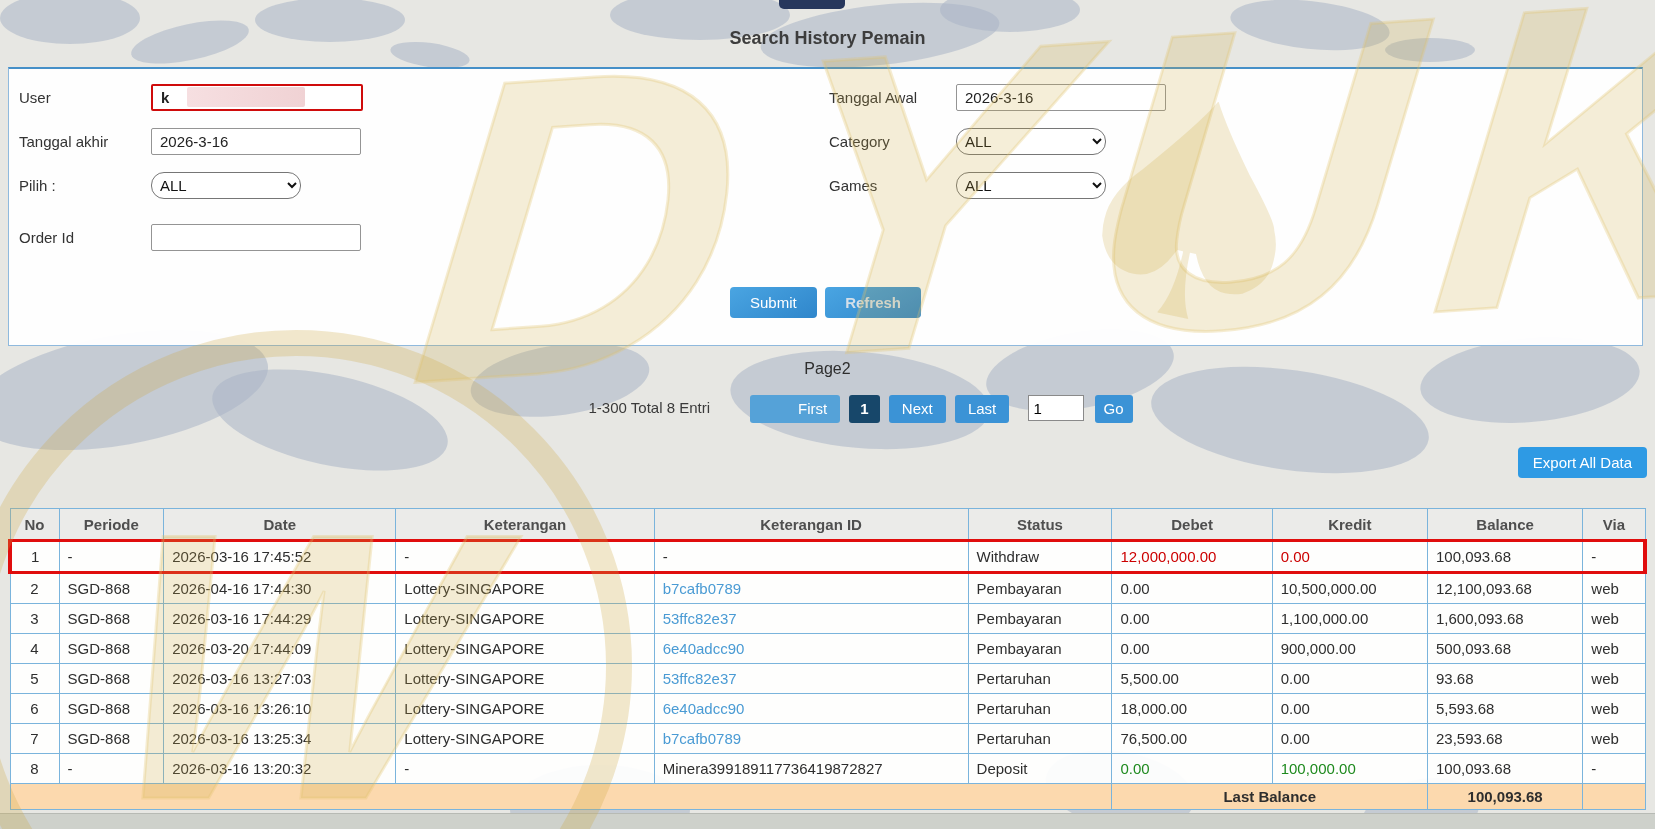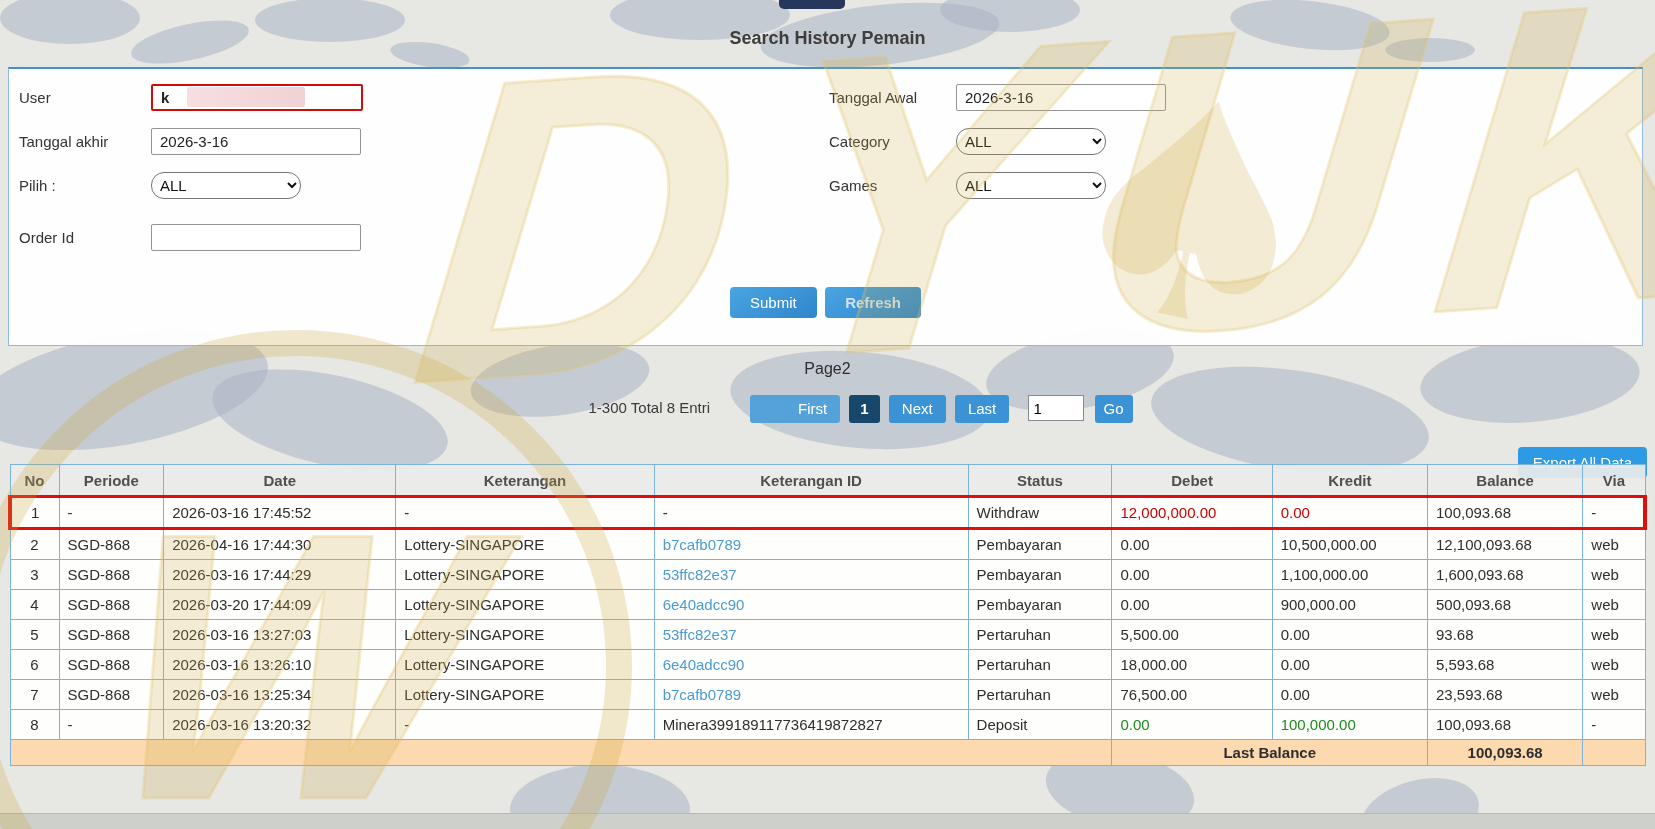--- a/index.html
+++ b/index.html
@@ -85,21 +85,21 @@
   }
   .pbtn.go{padding:0 9px;margin-right:0;}
   
   .export-btn{
     position:absolute;right:8px;top:447px;z-index:2;height:31px;padding:0 15px;
     background:#2e9ae4;border:none;border-radius:4px;color:#fff;font-size:15px;
     font-family:"Liberation Sans",sans-serif;cursor:pointer;
   }
   
   .history-table{
-    position:absolute;left:8px;top:464px;width:1639px;z-index:2;
+    position:absolute;left:8px;top:508px;width:1639px;z-index:2;
     border-collapse:collapse;table-layout:fixed;font-size:15px;
   }
   .history-table th{
     background:rgba(235,235,233,0.92);color:#4f4f4f;font-weight:bold;
     border:1px solid #7ab4dc;height:30px;padding:0 6px;text-align:center;
   }
   .history-table td{
     background:rgba(255,255,255,0.93);border:1px solid #7ab4dc;
     height:29px;padding:0 8px;color:#2e2e2e;text-align:left;overflow:hidden;white-space:nowrap;
   }

